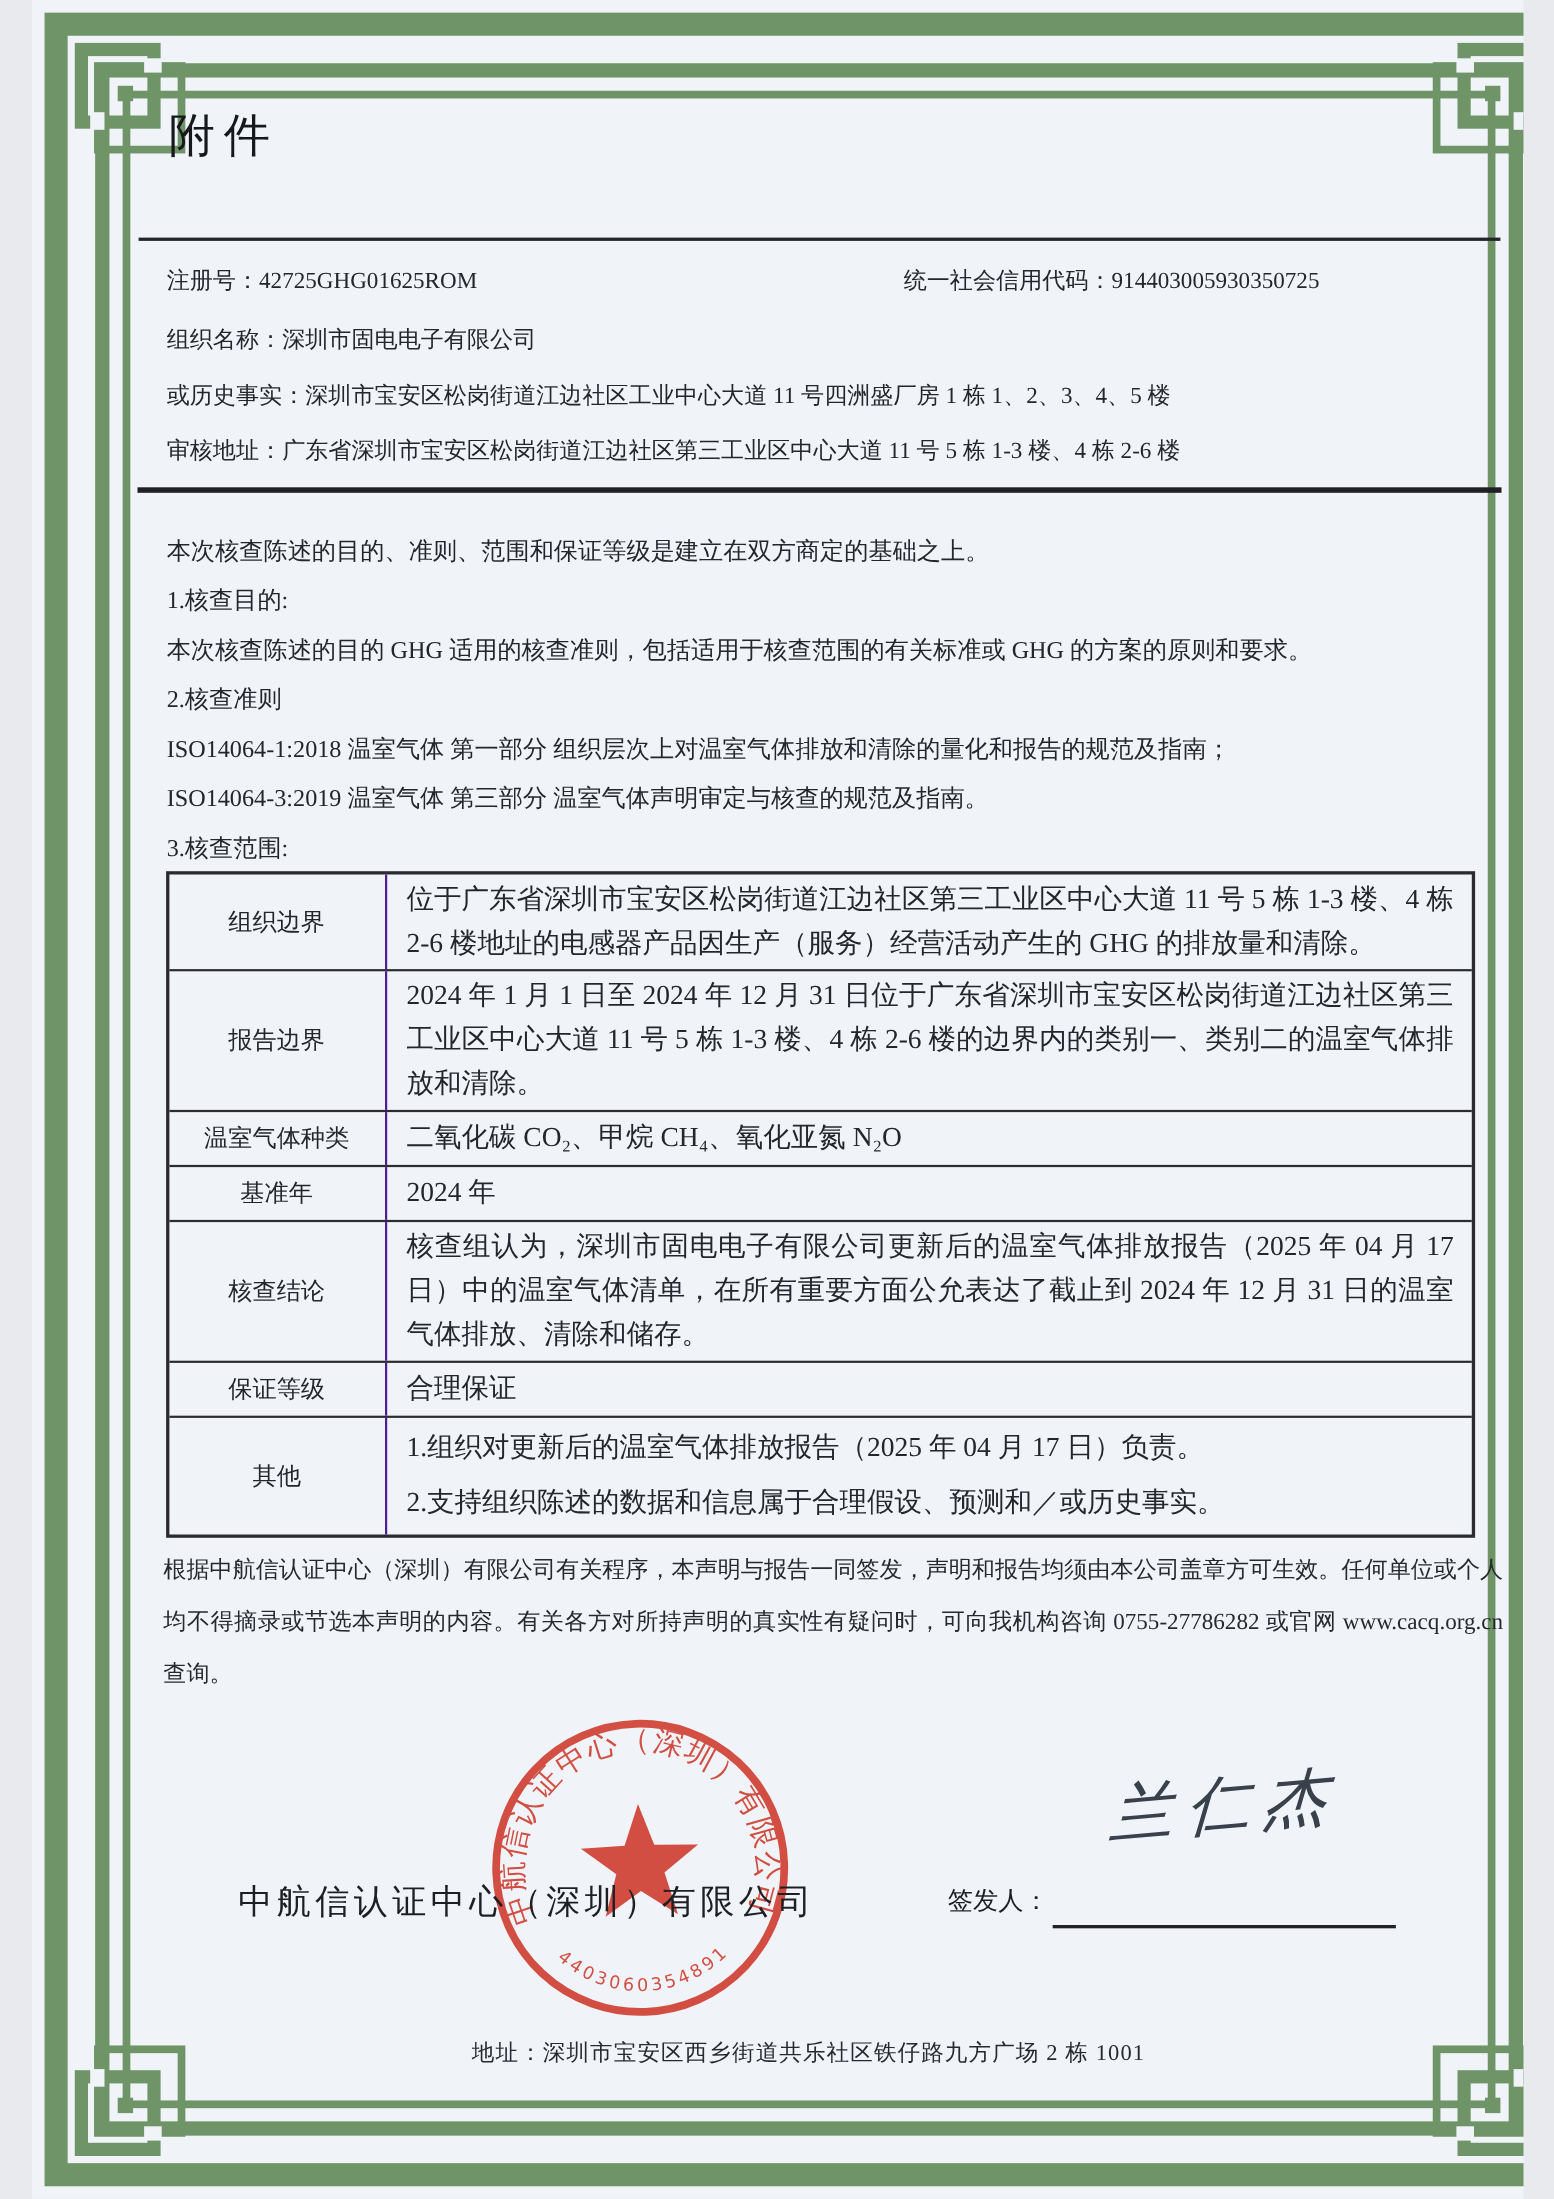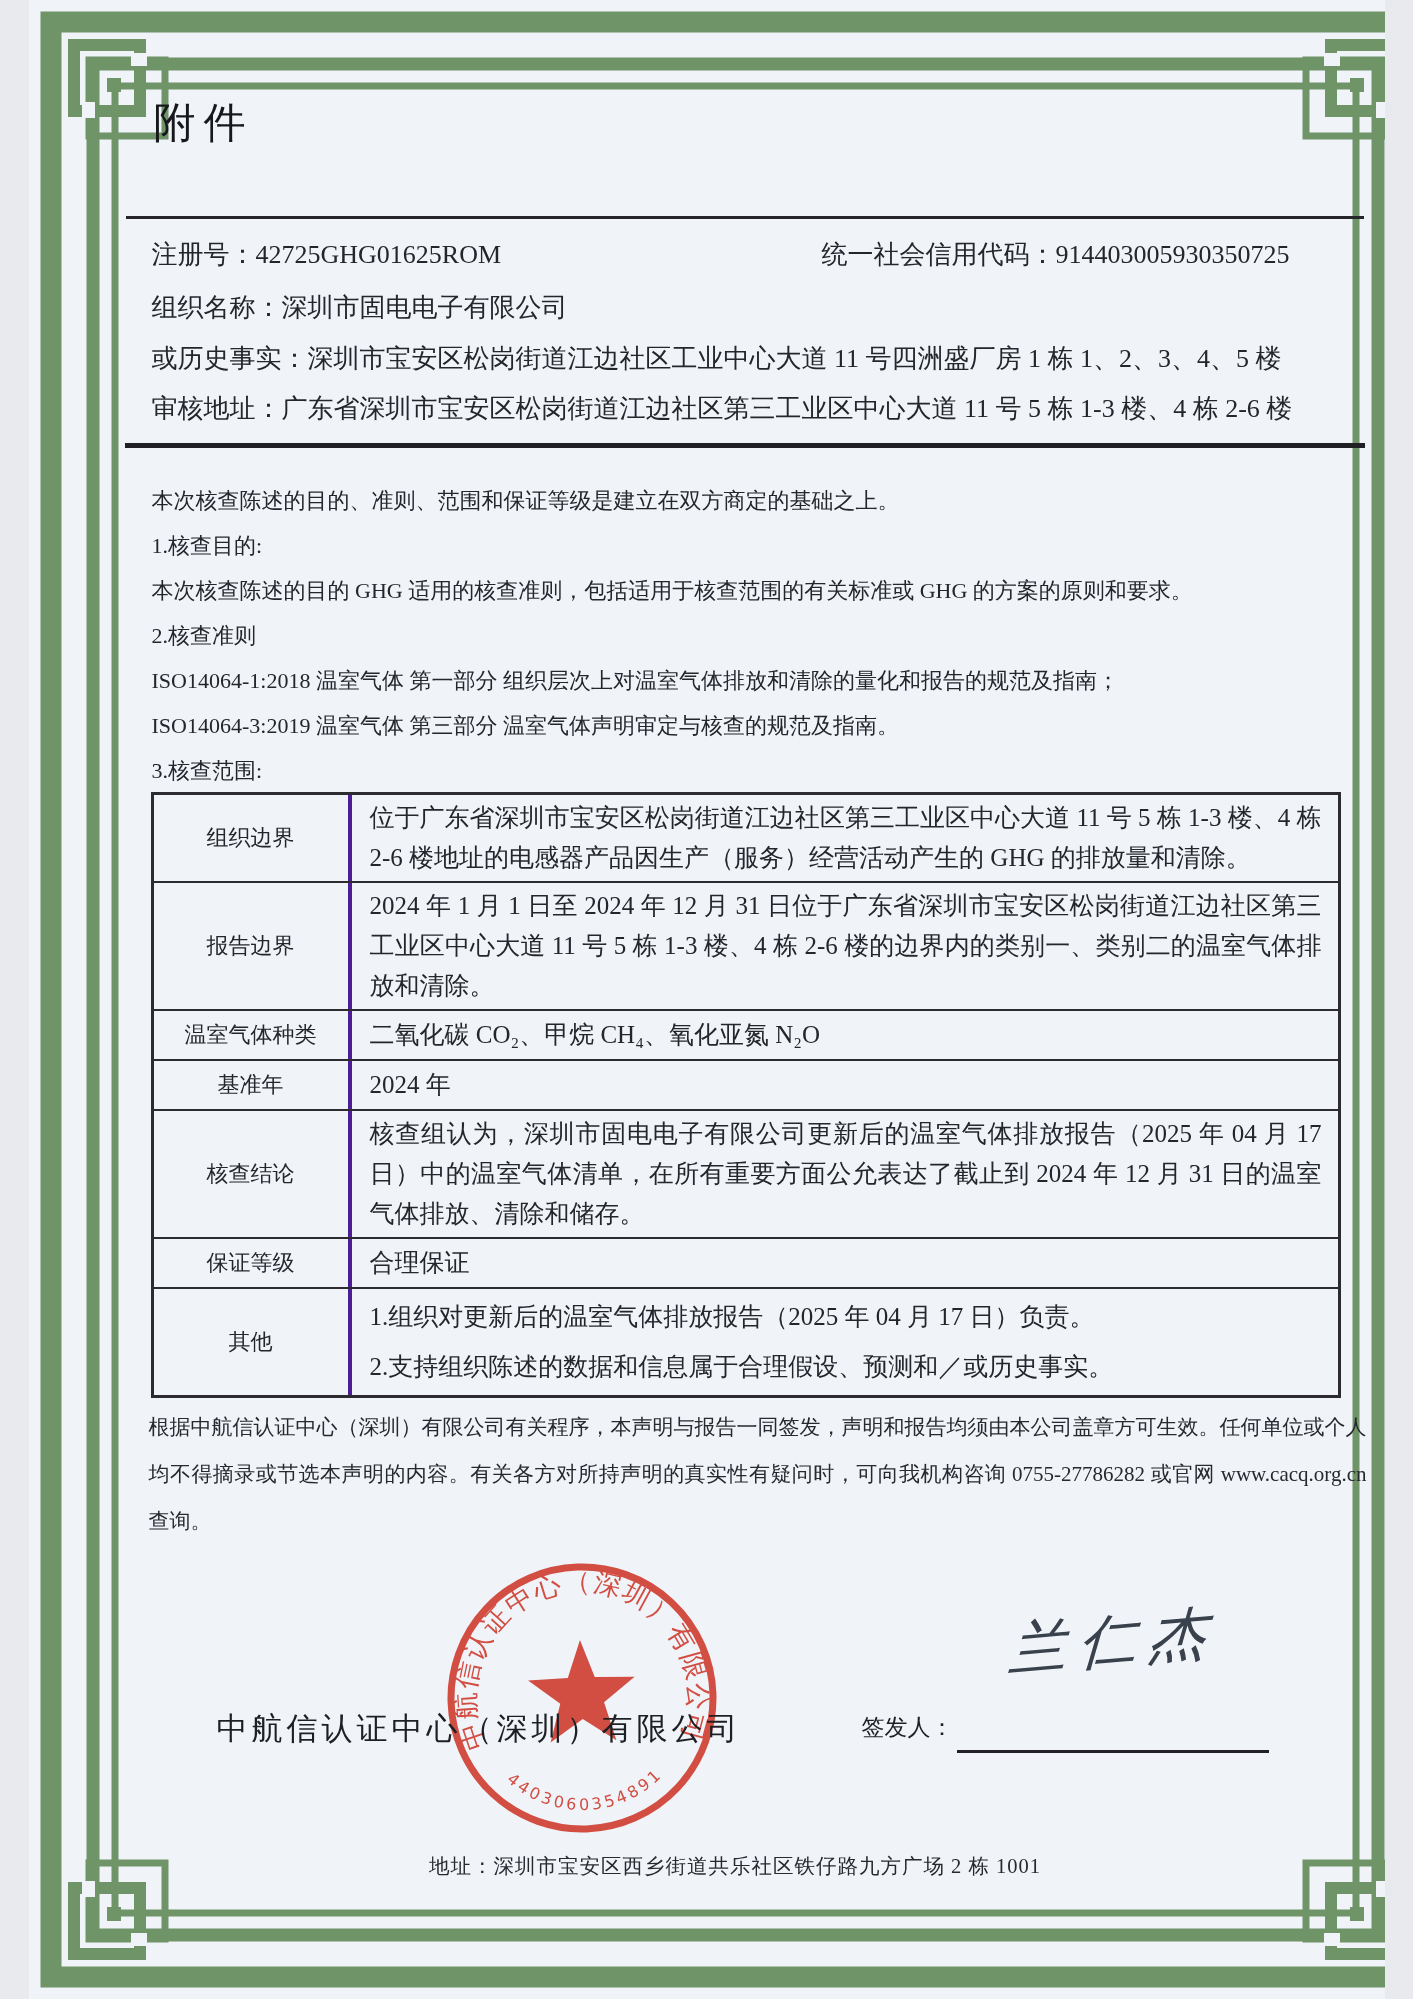--- a/index.html
+++ b/index.html
@@ -13,35 +13,35 @@
     color:#23262b;
   }
   .frame-svg{position:absolute;left:0;top:0;width:1413px;height:1999px;pointer-events:none;}
   .abs{position:absolute;}
   .doc-title{
     left:125px;top:95px;
     font-size:42px;letter-spacing:8px;color:#17181c;
   }
   .rule-thin{left:97px;top:216px;width:1238px;height:3px;background:#26262a;}
   .rule-thick{left:96px;top:443px;width:1240px;height:5px;background:#202024;}
-  .meta{left:123px;width:1212px;font-size:26px;line-height:30px;}
+  .meta{left:123px;width:1212px;font-size:21px;line-height:30px;}
   .meta .right-col{position:absolute;left:670px;top:0;}
   .m1{top:240px;} .m2{top:293px;} .m3{top:344px;} .m4{top:394px;}
   .intro{left:123px;top:478px;width:1216px;font-size:22px;}
   .intro .iline{height:45px;line-height:45px;white-space:nowrap;}
   .vtable{
     left:122px;top:792px;width:1190px;
     border:3px solid #2c2c30;background:transparent;
     box-sizing:border-box;
   }
   .vrow{display:flex;border-top:2px solid #2c2c30;min-height:48px;}
   .vrow:first-child{border-top:none;}
   .vlabel{
     width:198px;flex:0 0 198px;
-    border-right:4px solid #4c1d95;
+    border-right:2px solid #4c1d95;
     display:flex;align-items:center;justify-content:center;
     font-size:22px;text-align:center;padding:2px 6px;box-sizing:border-box;
   }
   .vcontent{
     flex:1;padding:3px 16px 3px 18px;
     font-size:25px;line-height:40px;text-align:justify;
     display:flex;flex-direction:column;justify-content:center;
   }
   .vcontent .item{line-height:50px;}
   .disclaimer{

